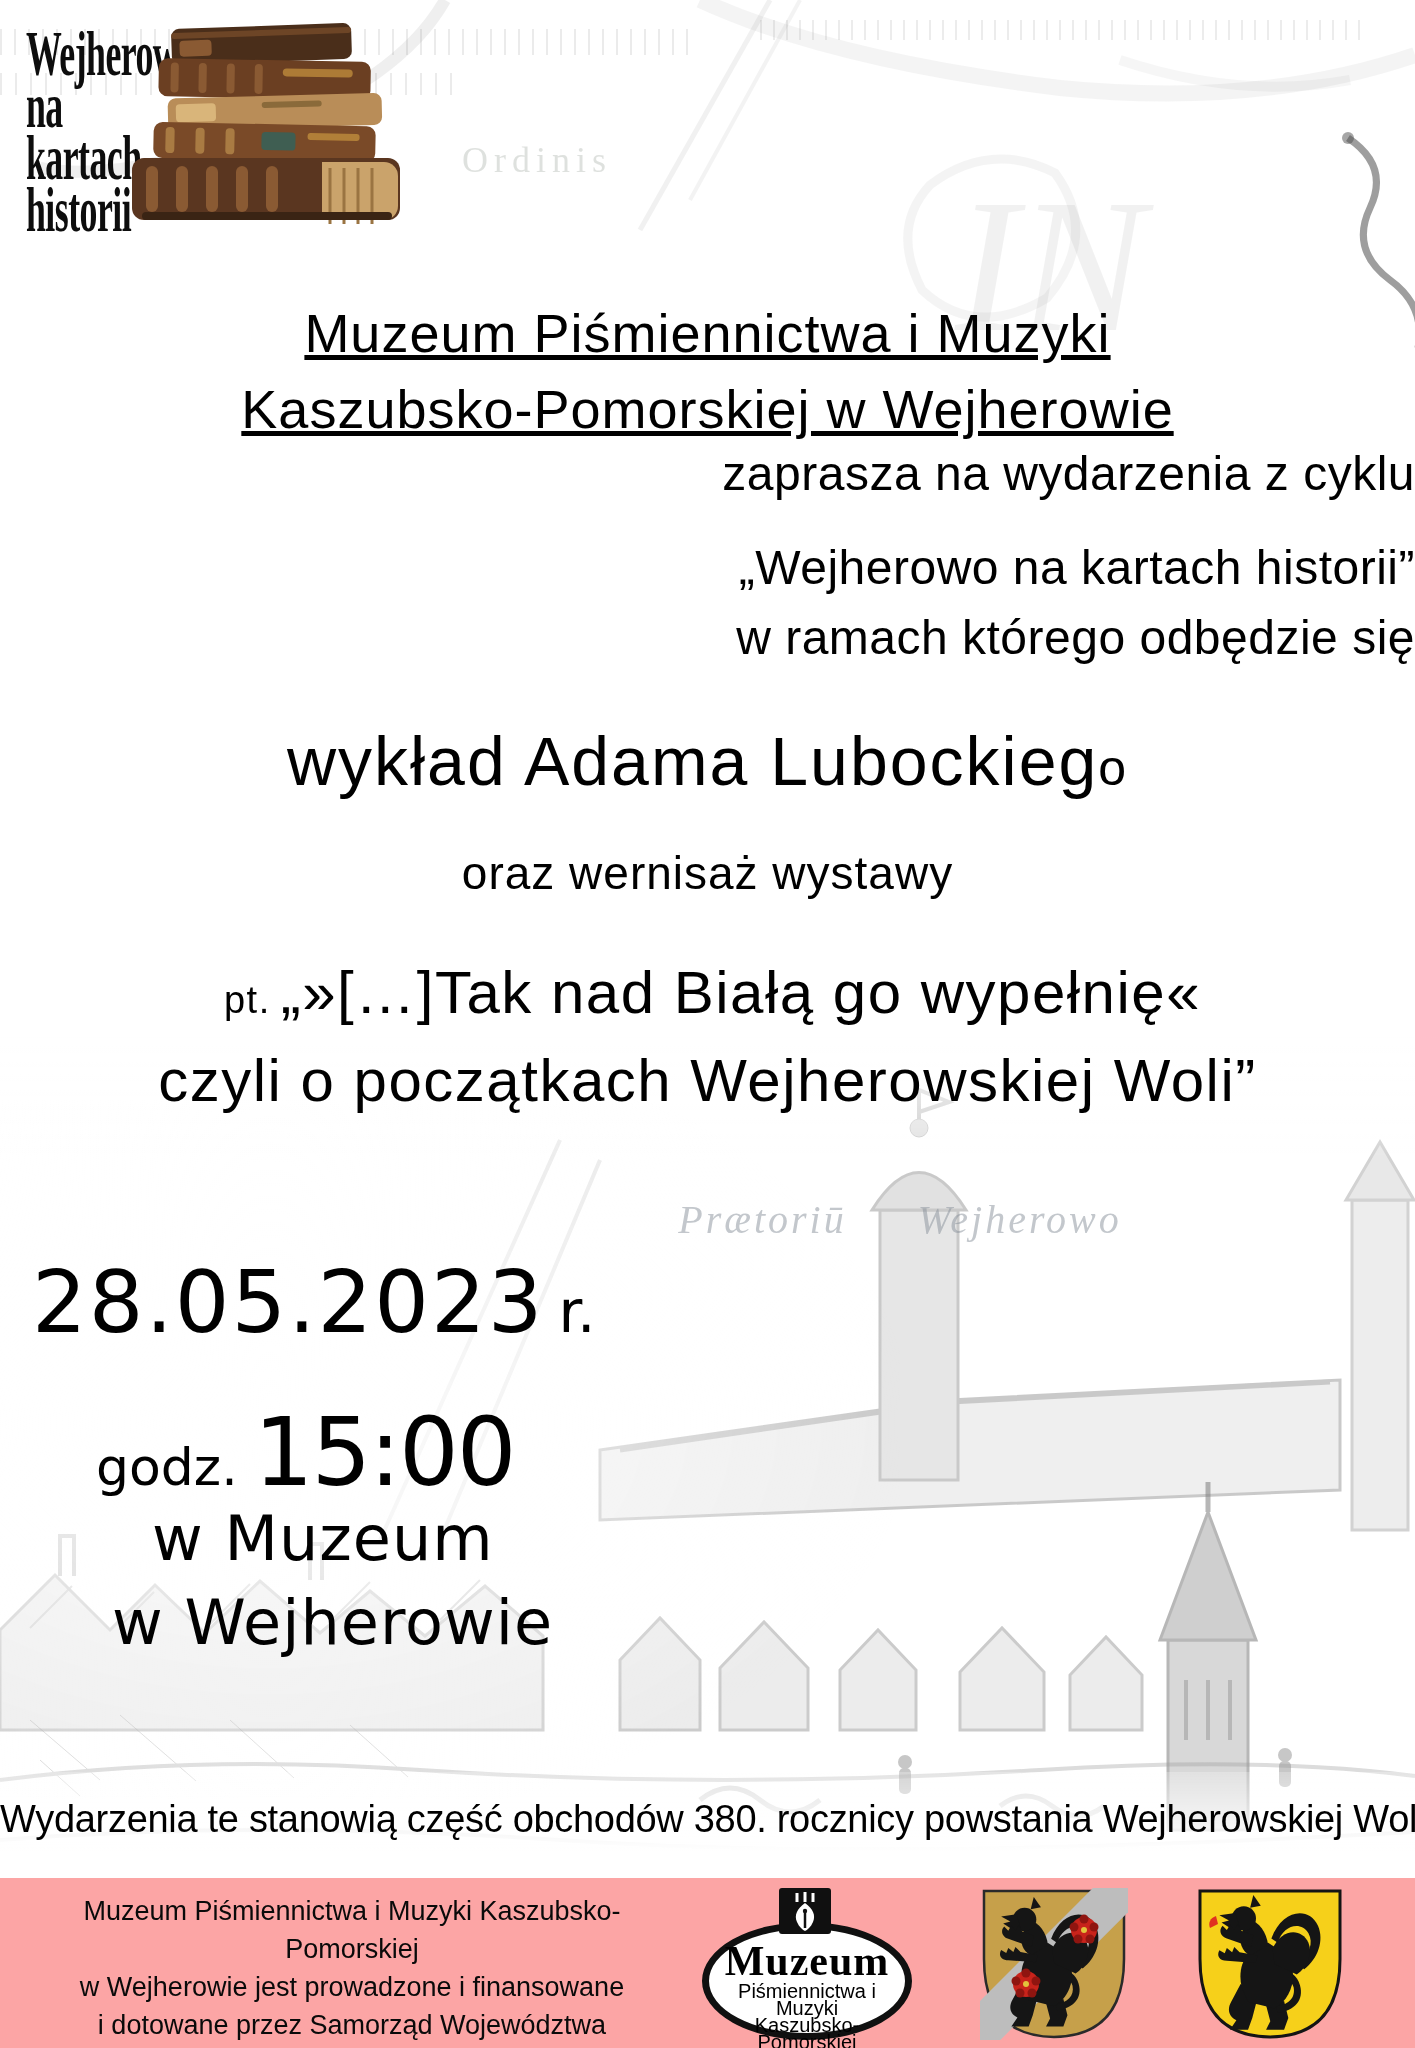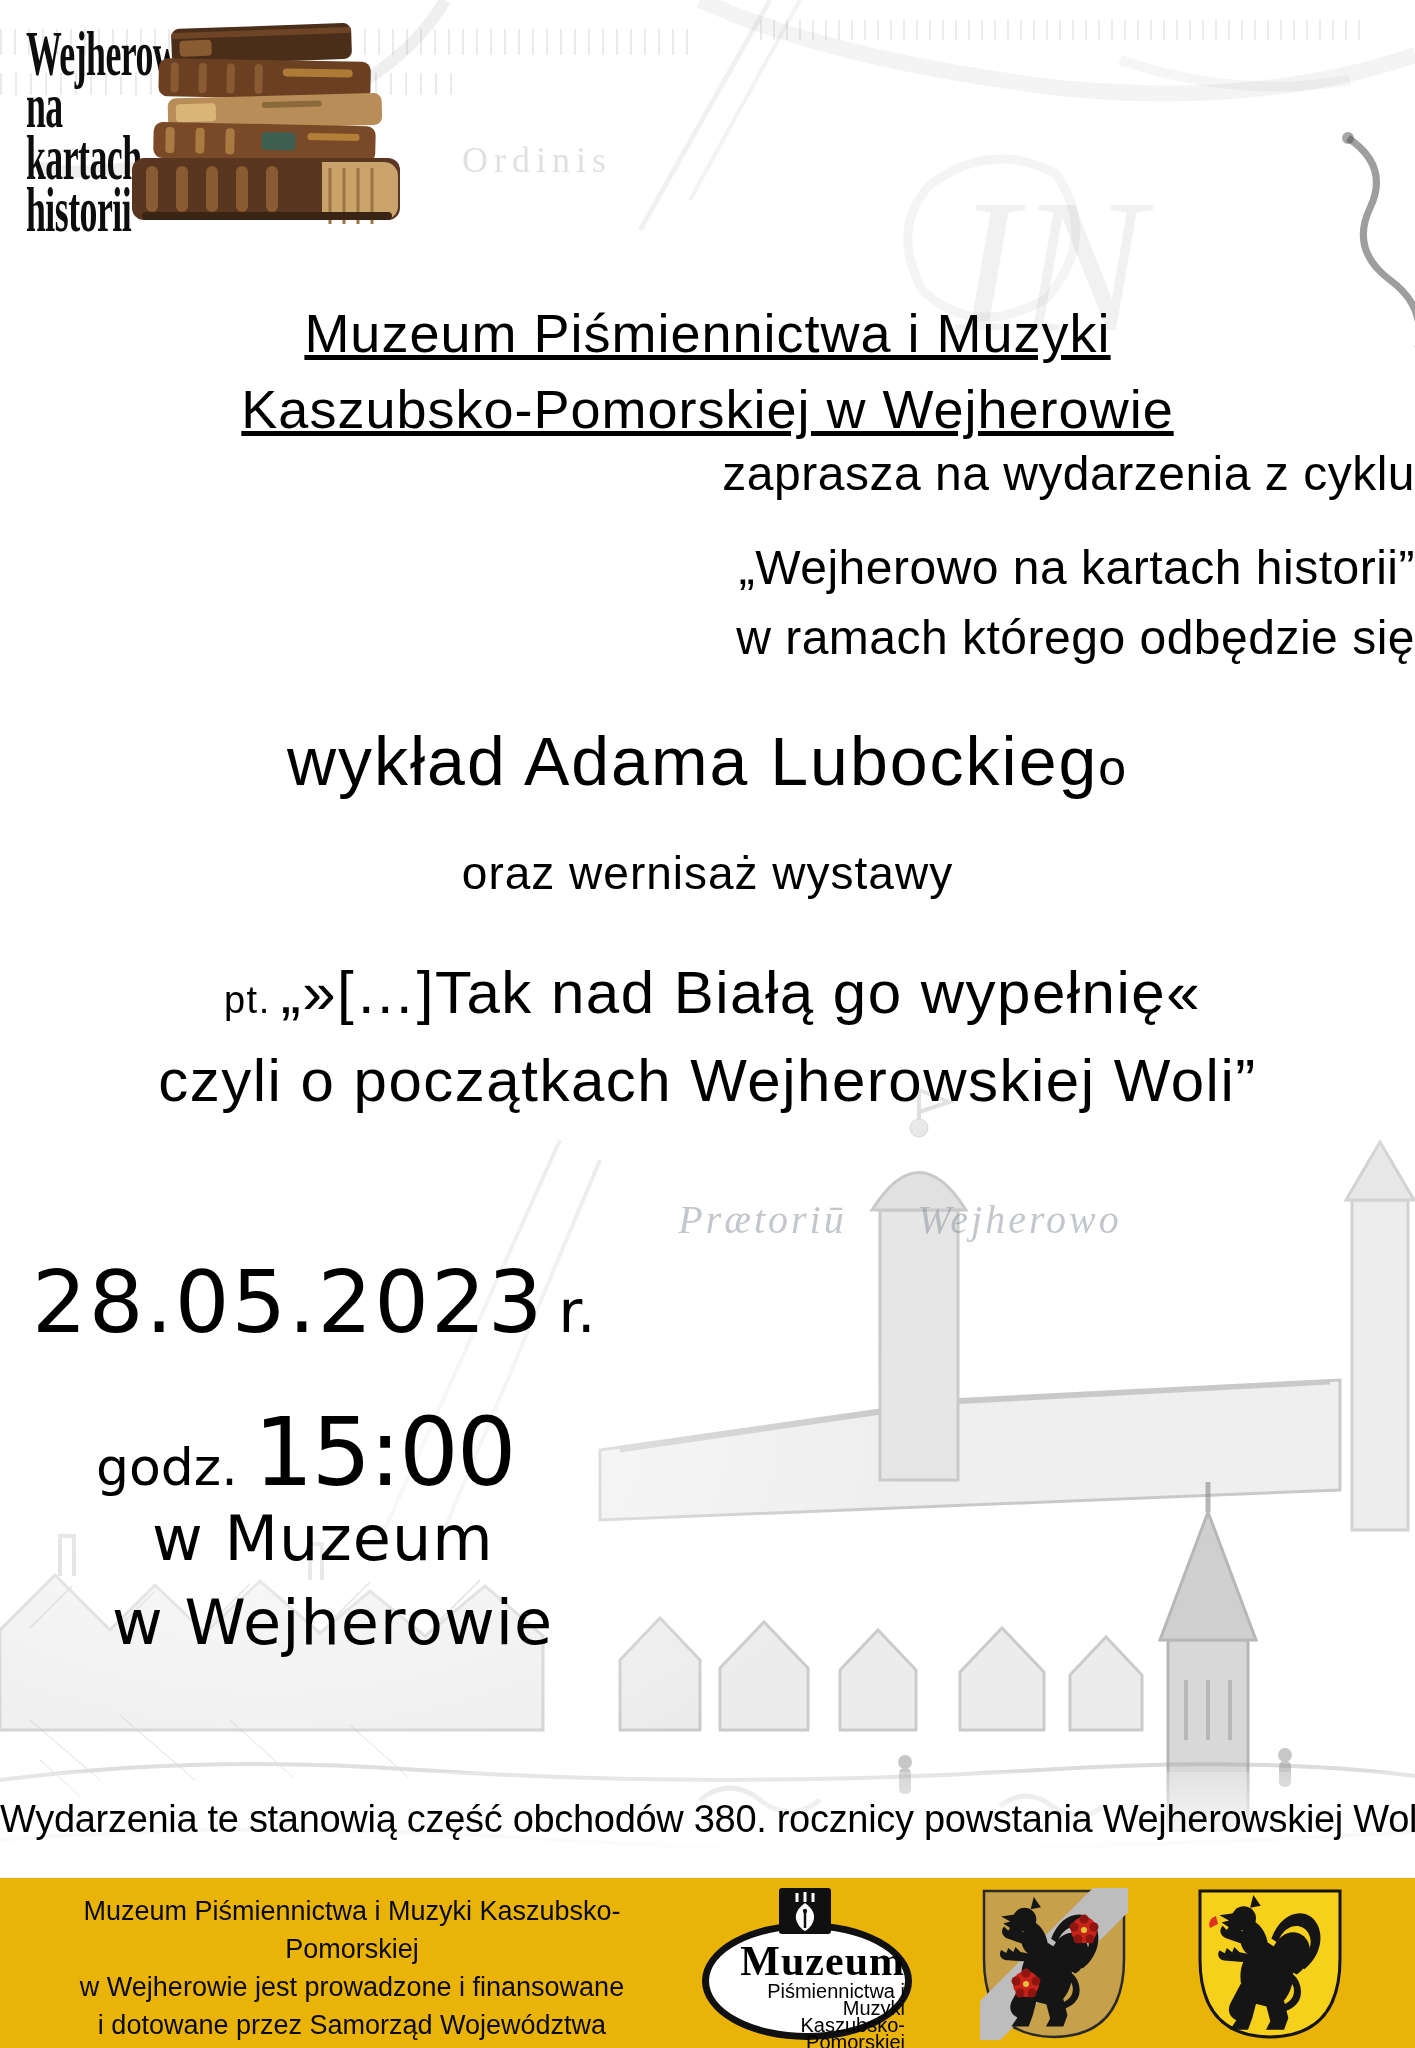--- a/index.html
+++ b/index.html
@@ -63,29 +63,29 @@
   .strip{
     position:absolute;left:0;top:1772px;width:1415px;height:116px;
     background:linear-gradient(180deg,rgba(255,255,255,.25),#ffffff 70%,#ffffff);
   }
   .strip .txt{
     position:absolute;left:0;right:0;top:26px;text-align:center;
     font-size:38px;letter-spacing:-.3px;white-space:nowrap;
   }
 
   
-  .footer{position:absolute;left:0;top:1878px;width:1415px;height:170px;background:#eab308;}
+  .footer{position:absolute;left:0;top:1878px;width:1415px;height:170px;background:#fca5a5;}
   .funding{
     position:absolute;left:22px;top:14px;width:660px;text-align:center;
     font-size:27px;line-height:38px;color:#0a0a0a;
   }
   .m-logo{position:absolute;left:702px;top:10px;width:210px;height:140px;}
   .m-oval{
     position:absolute;left:0;top:34px;width:196px;height:104px;
-    border:7px solid #101010;border-radius:50%;background:#fff;text-align:right;
+    border:7px solid #101010;border-radius:50%;background:#fff;text-align:center;
   }
   .m-oval .title{
     font-family:"Liberation Serif",serif;font-weight:700;font-size:42px;
     line-height:44px;margin-top:10px;letter-spacing:1px;
   }
   .m-oval .sub{font-size:20px;font-weight:400;line-height:17px;letter-spacing:0;}
   .m-nib{position:absolute;left:77px;top:0;}
   .crest{position:absolute;top:10px;}
   .crest-left{left:980px;}
   .crest-right{left:1196px;}

